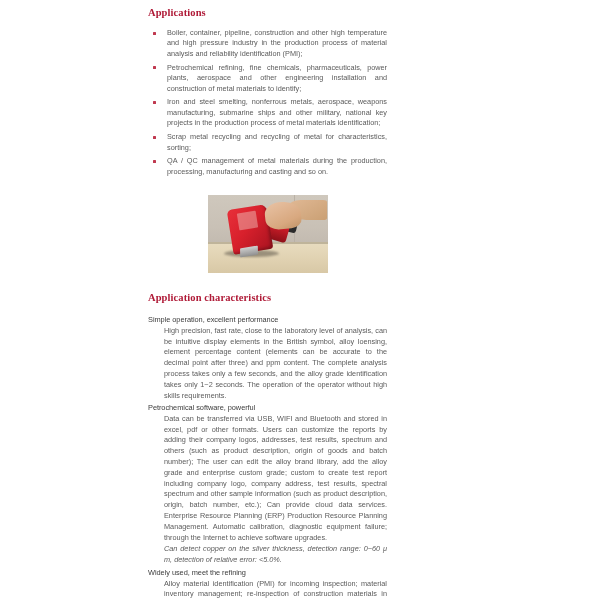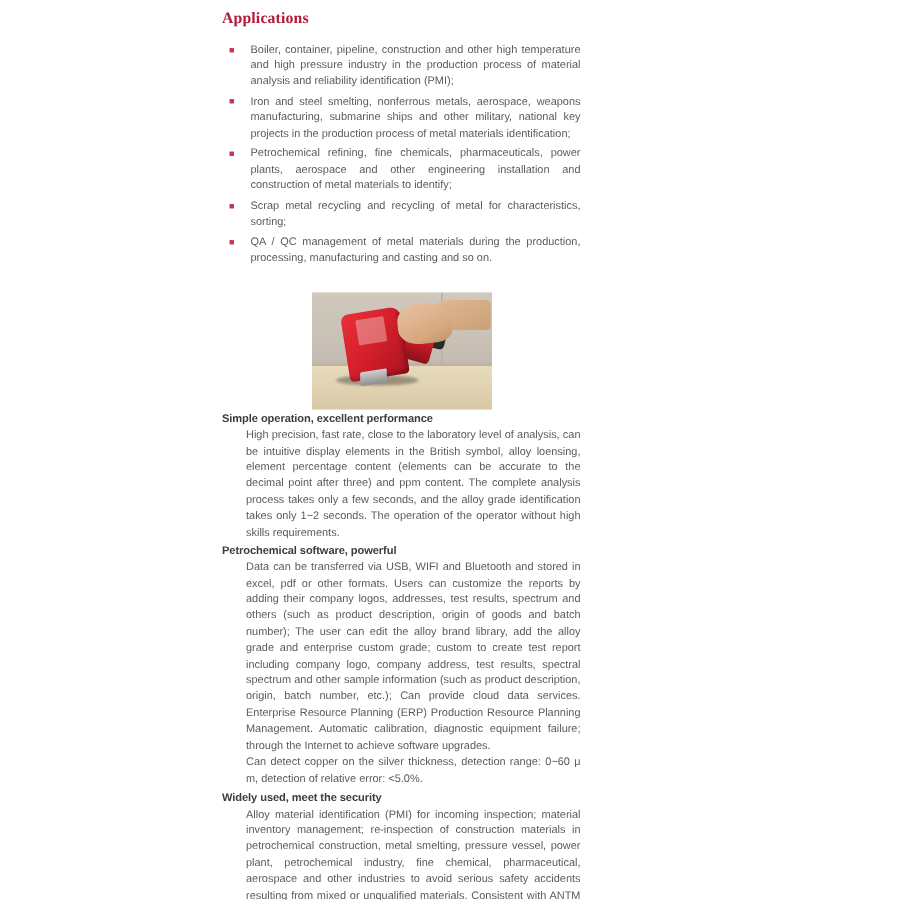--- a/index.html
+++ b/index.html
@@ -188,54 +188,54 @@
     width: 32%;
     height: 26%;
     background: linear-gradient(150deg, #e0b894, #caa074);
     border-radius: 30% 10% 10% 45%;
   }
 
   
   .char-block { margin: 0 0 0 0; }
   .char-title {
     font-size: 7.4px;
-    font-weight: bold;
+    font-weight: normal;
     color: #3b3b3b;
     line-height: 11.5px;
     margin: 0;
     letter-spacing: -0.05px;
   }
   .char-body {
     font-size: 7.3px;
     line-height: 10.8px;
     text-align: justify;
     color: #5b5b5b;
     margin: 0 0 1px 16px;
   }
-  .char-body.last-line-left { text-align-last: left; }
+  .char-body.last-line-left { text-align-last: left; font-style: italic; }
 </style>
 </head>
 <body>
 
 <div class="page">
 
   <h2 class="section-heading heading-applications">Applications</h2>
 
   <ul class="bullet-list">
     <li class="bullet-item">
       <span class="bullet-marker"></span>
       <span>Boiler, container, pipeline, construction and other high temperature and high pressure industry in the production process of material analysis and reliability identification (PMI);</span>
     </li>
     <li class="bullet-item">
       <span class="bullet-marker"></span>
+      <span>Petrochemical refining, fine chemicals, pharmaceuticals, power plants, aerospace and other engineering installation and construction of metal materials to identify;</span>
+    </li>
+    <li class="bullet-item">
+      <span class="bullet-marker"></span>
       <span>Iron and steel smelting, nonferrous metals, aerospace, weapons manufacturing, submarine ships and other military, national key projects in the production process of metal materials identification;</span>
-    </li>
-    <li class="bullet-item">
-      <span class="bullet-marker"></span>
-      <span>Petrochemical refining, fine chemicals, pharmaceuticals, power plants, aerospace and other engineering installation and construction of metal materials to identify;</span>
     </li>
     <li class="bullet-item">
       <span class="bullet-marker"></span>
       <span>Scrap metal recycling and recycling of metal for characteristics, sorting;</span>
     </li>
     <li class="bullet-item">
       <span class="bullet-marker"></span>
       <span>QA / QC management of metal materials during the production, processing, manufacturing and casting and so on.</span>
     </li>
   </ul>
@@ -250,38 +250,39 @@
       <div class="ph-arm"></div>
       <div class="ph-grip2"></div>
       <div class="ph-grip"></div>
       <div class="ph-body"></div>
       <div class="ph-screen"></div>
       <div class="ph-nose"></div>
       <div class="ph-hand"></div>
     </div>
   </div>
 
+  <h2 class="section-heading heading-characteristics">Application characteristics</h2>
 
   <div class="char-block">
     <div class="char-title">Simple operation, excellent performance</div>
     <p class="char-body">High precision, fast rate, close to the laboratory level of analysis, can be intuitive display elements in the British symbol, alloy loensing, element percentage content (elements can be accurate to the decimal point after three) and ppm content. The complete analysis process takes only a few seconds, and the alloy grade identification takes only 1~2 seconds. The operation of the operator without high skills requirements.</p>
   </div>
 
 
   <div class="char-block">
     <div class="char-title">Petrochemical software, powerful</div>
     <p class="char-body">Data can be transferred via USB, WIFI and Bluetooth and stored in excel, pdf or other formats. Users can customize the reports by adding their company logos, addresses, test results, spectrum and others (such as product description, origin of goods and batch number); The user can edit the alloy brand library, add the alloy grade and enterprise custom grade; custom to create test report including company logo, company address, test results, spectral spectrum and other sample information (such as product description, origin, batch number, etc.); Can provide cloud data services. Enterprise Resource Planning (ERP) Production Resource Planning Management. Automatic calibration, diagnostic equipment failure; through the Internet to achieve software upgrades.</p>
   </div>
 
   <div class="char-block">
     <p class="char-body last-line-left">Can detect copper on the silver thickness, detection range: 0~60 μ m, detection of relative error: &lt;5.0%.</p>
   </div>
 
   <div class="char-block">
-    <div class="char-title">Widely used, meet the security</div>
+    <div class="char-title">Widely used, meet the refining</div>
     <p class="char-body">Alloy material identification (PMI) for incoming inspection; material inventory management; re-inspection of construction materials in petrochemical construction, metal smelting, pressure vessel, power plant, petrochemical industry, fine chemical, pharmaceutical, aerospace and other industries to avoid serious safety accidents resulting from mixed or unqualified materials. Consistent with ANTM standard, China National Standard (GB), UNS, electric industry standard (DL), API, JIS, GMP, TSG, Mechanical Industry standard (JB), etc.</p>
   </div>
 
   <div class="char-block">
     <div class="char-title">Quality control, security precautions</div>
 
   </div>
 
 </div>
 

